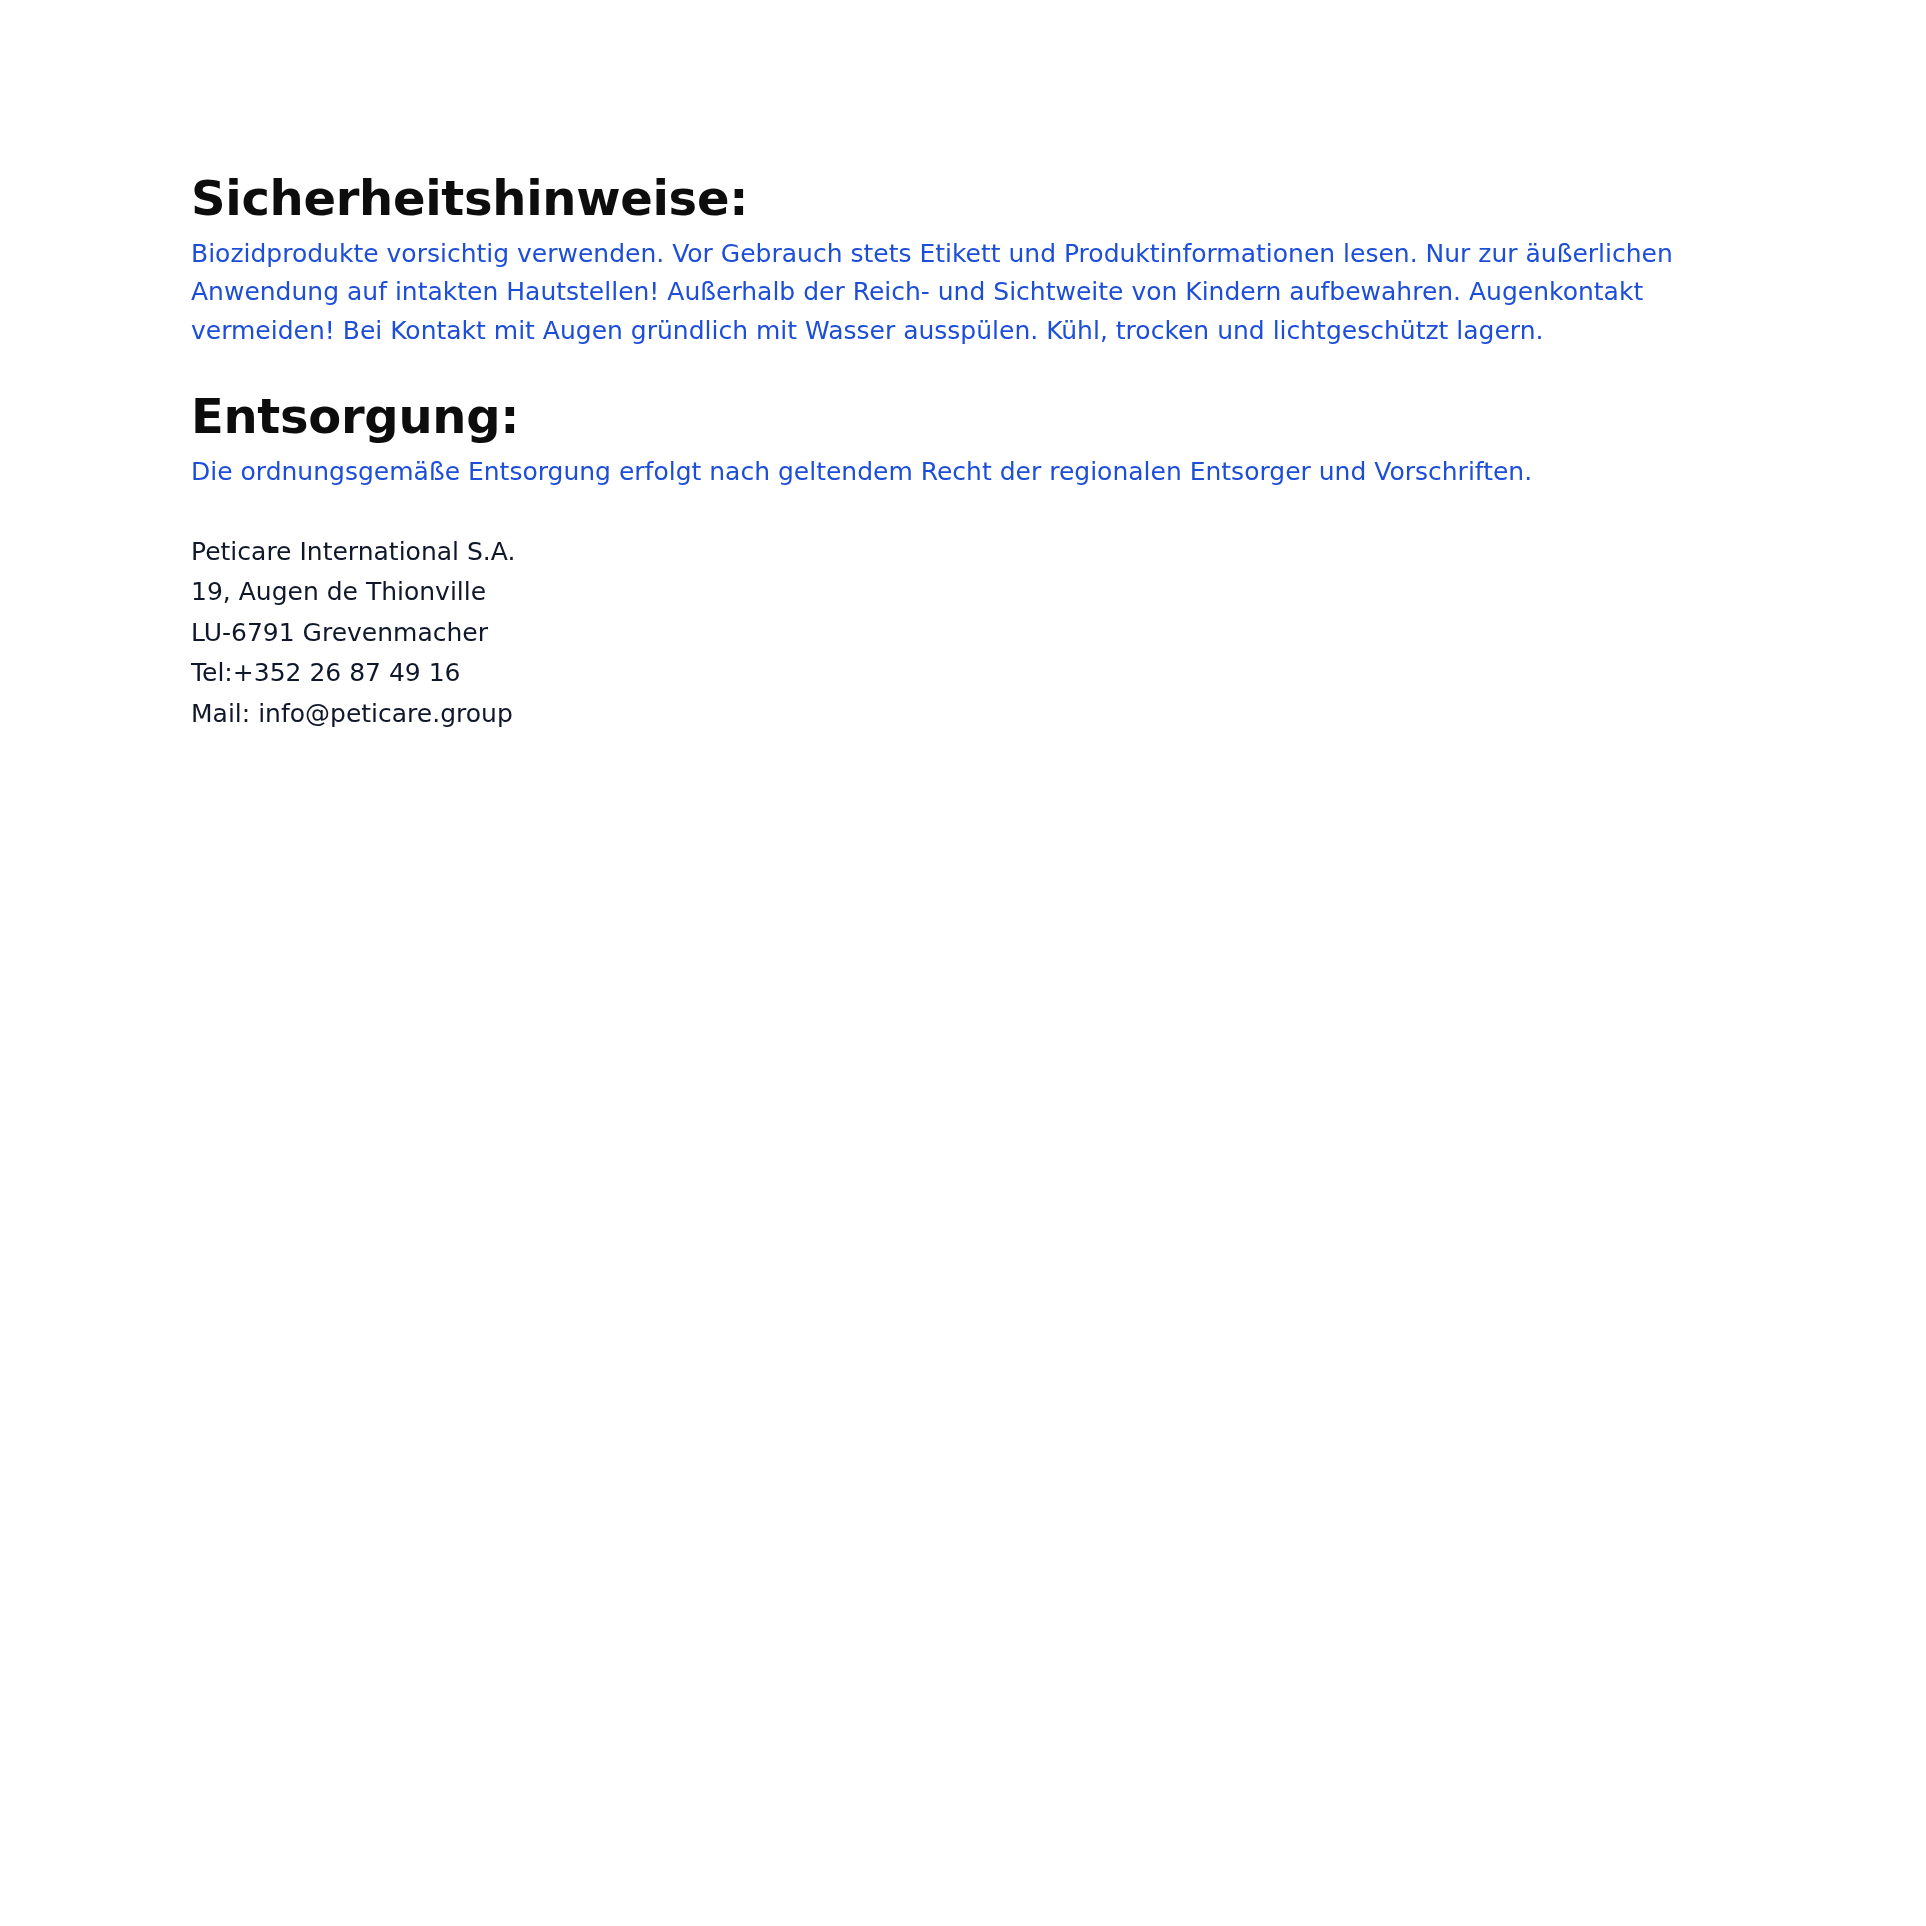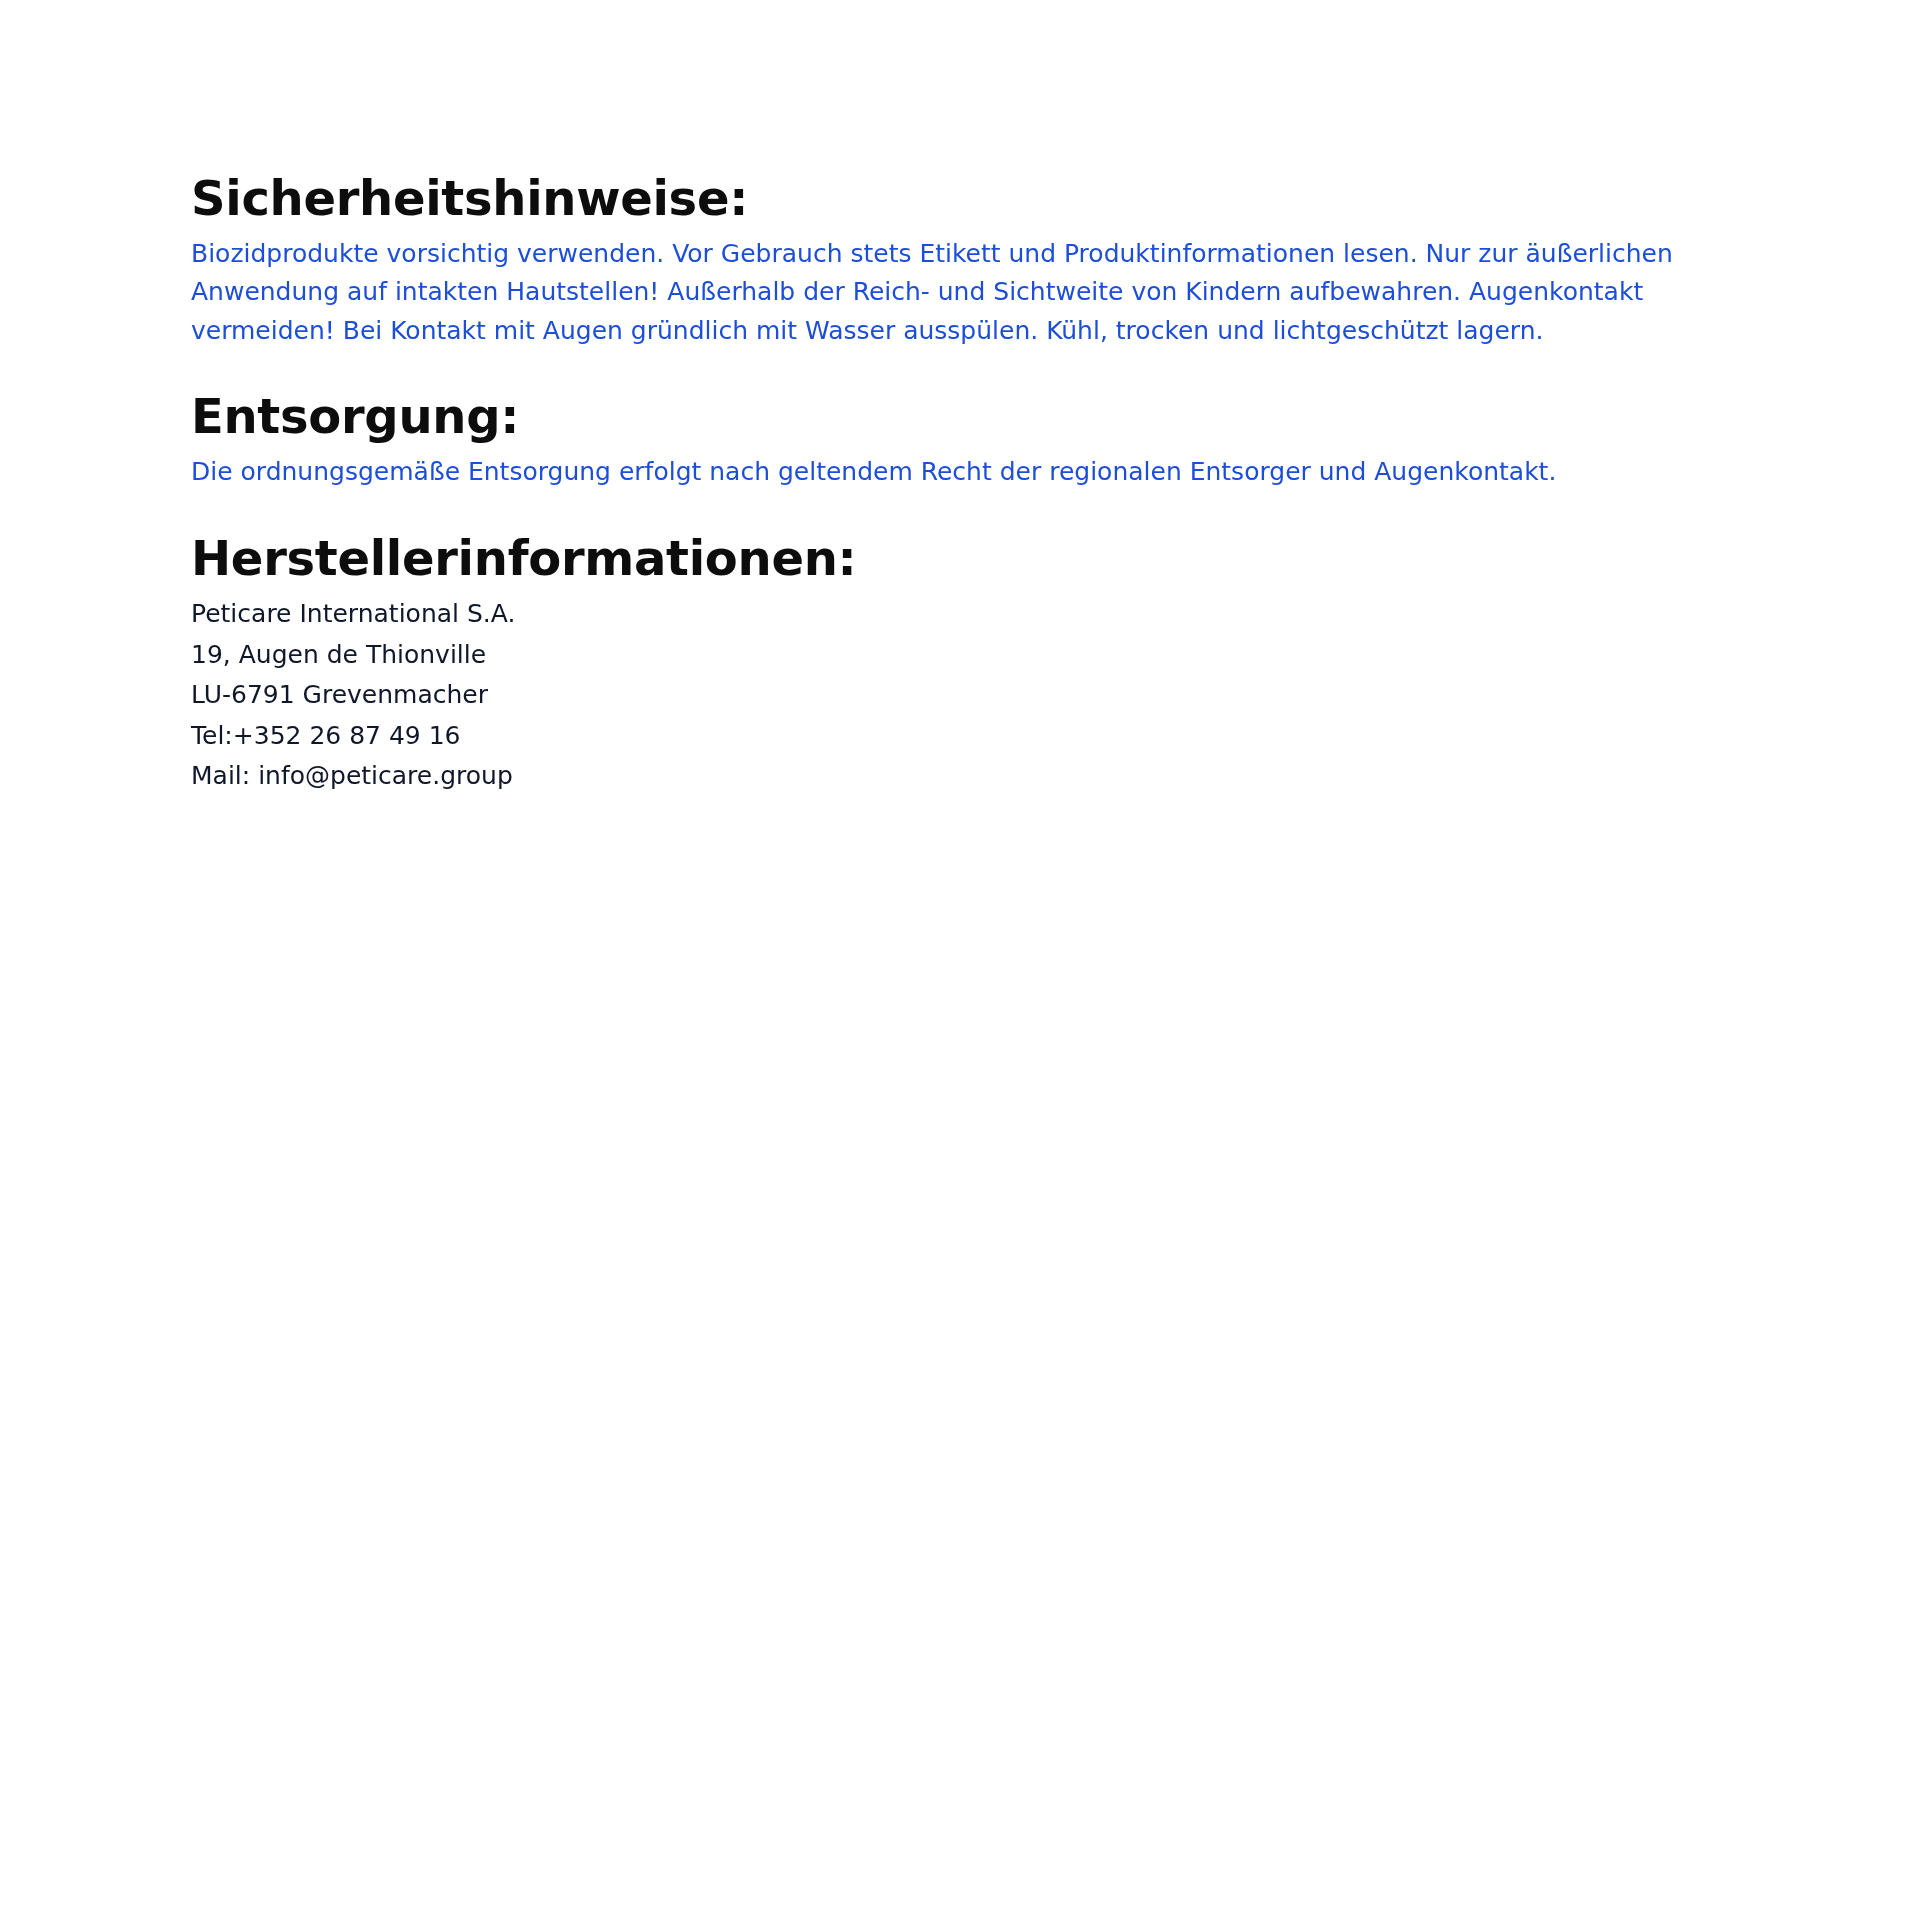--- a/index.html
+++ b/index.html
@@ -67,25 +67,24 @@
 <div class="page">
   <div class="content">
 
     <section class="section">
       <h2 class="heading">Sicherheitshinweise:</h2>
       <p class="body-text">Biozidprodukte vorsichtig verwenden. Vor Gebrauch stets Etikett und Produktinformationen lesen. Nur zur äußerlichen Anwendung auf intakten Hautstellen! Außerhalb der Reich- und Sichtweite von Kindern aufbewahren. Augenkontakt vermeiden! Bei Kontakt mit Augen gründlich mit Wasser ausspülen. Kühl, trocken und lichtgeschützt lagern.</p>
     </section>
 
     <section class="section">
       <h2 class="heading">Entsorgung:</h2>
-      <p class="body-text">Die ordnungsgemäße Entsorgung erfolgt nach geltendem Recht der regionalen Entsorger und Augenkontakt.</p>
+      <p class="body-text">Die ordnungsgemäße Entsorgung erfolgt nach geltendem Recht der regionalen Entsorger und Vorschriften.</p>
     </section>
 
     <section class="section">
-      <h2 class="heading">Herstellerinformationen:</h2>
       <div class="manufacturer-block">
         <div class="addr-line">Peticare International S.A.</div>
         <div class="addr-line">19, Augen de Thionville</div>
         <div class="addr-line">LU-6791 Grevenmacher</div>
         <div class="addr-line">Tel:+352 26 87 49 16</div>
         <div class="addr-line">Mail: info@peticare.group</div>
       </div>
     </section>
 
   </div>

